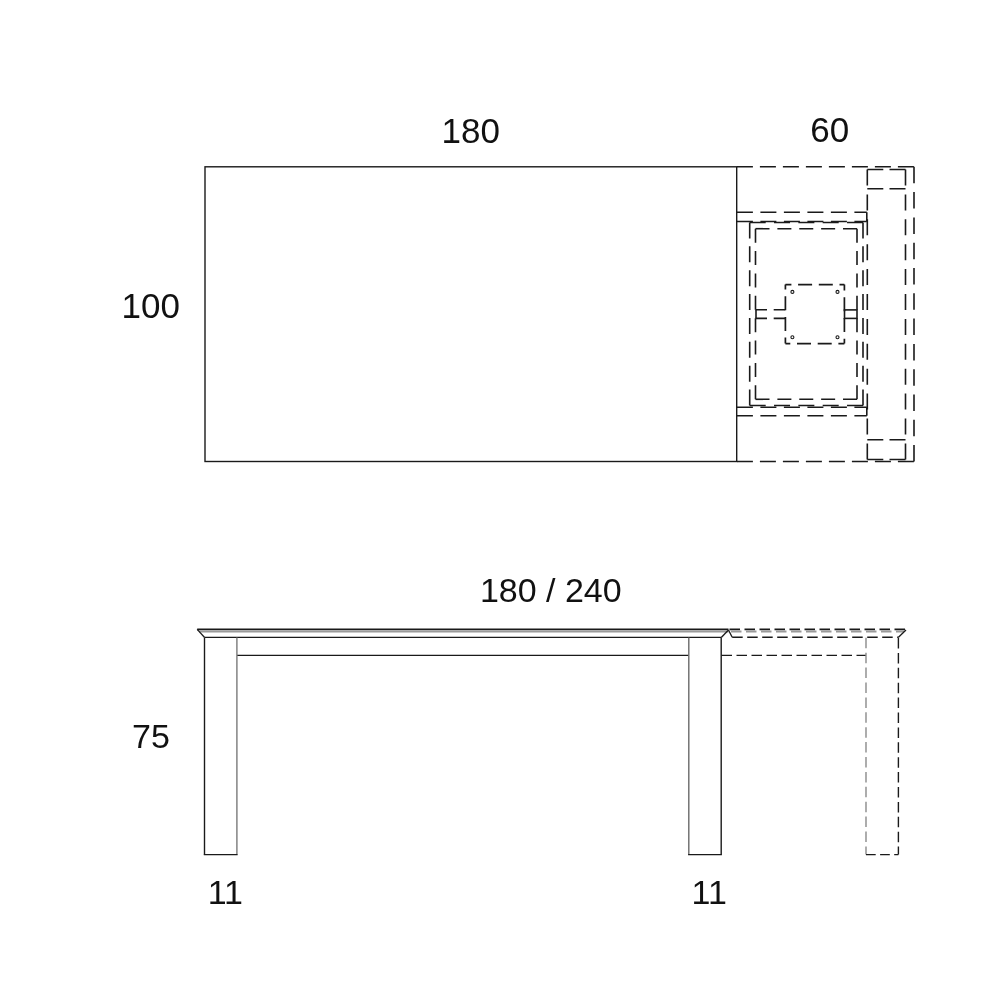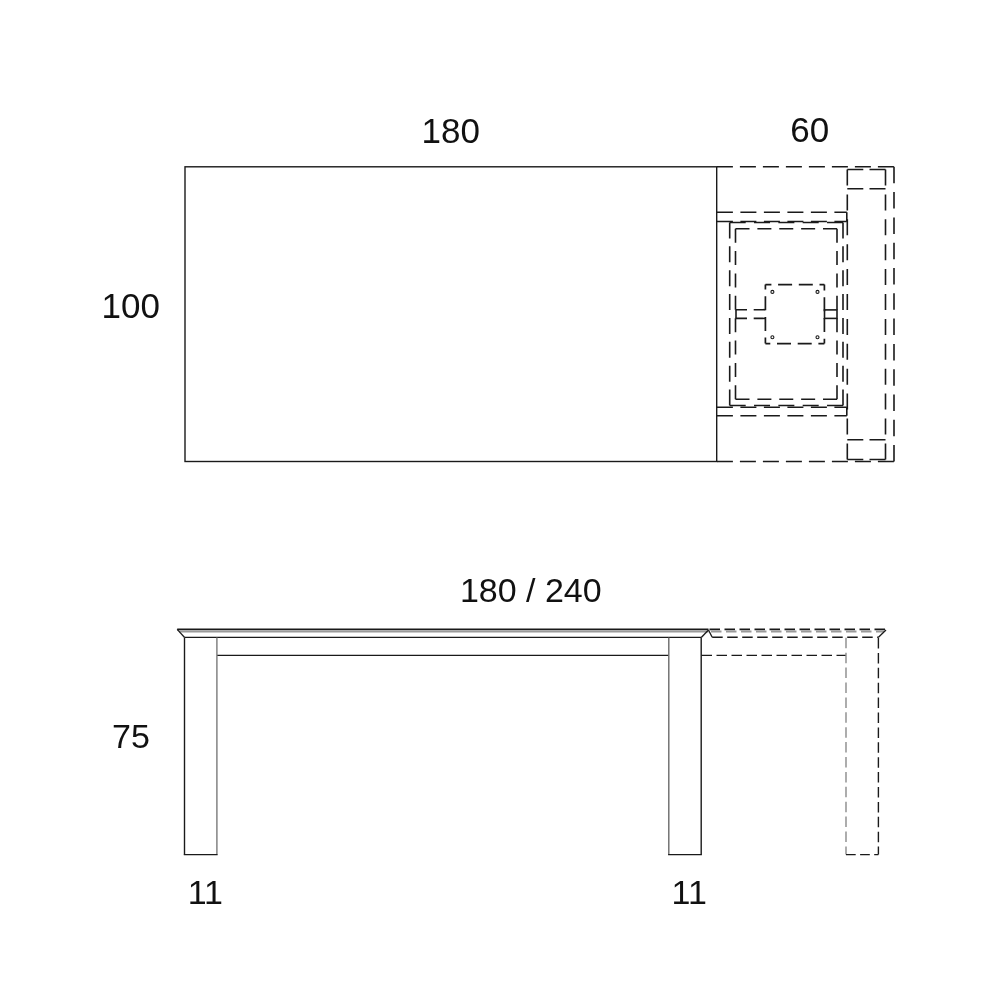--- a/index.html
+++ b/index.html
@@ -1,16 +1,16 @@
 <!DOCTYPE html>
 <html><head>
 <meta charset="utf-8">
 <style>
   html,body{margin:0;padding:0;background:#ffffff;}
-  .wrap{width:932px;height:1000px;position:relative;background:#fff;}
+  .wrap{width:932px;height:1000px;position:relative;background:#fff;padding-left:20px;}
   text{font-family:"Liberation Sans",sans-serif;fill:#111;opacity:0.999;}
 </style>
 </head>
 <body>
 <div class="wrap">
 <svg width="1000" height="1000" viewBox="0 0 1000 1000" xmlns="http://www.w3.org/2000/svg">
 
   <rect x="0" y="0" width="1000" height="1000" fill="#ffffff"></rect>
 
   <text x="450.8" y="142.5" font-size="35" text-anchor="middle">180</text>

